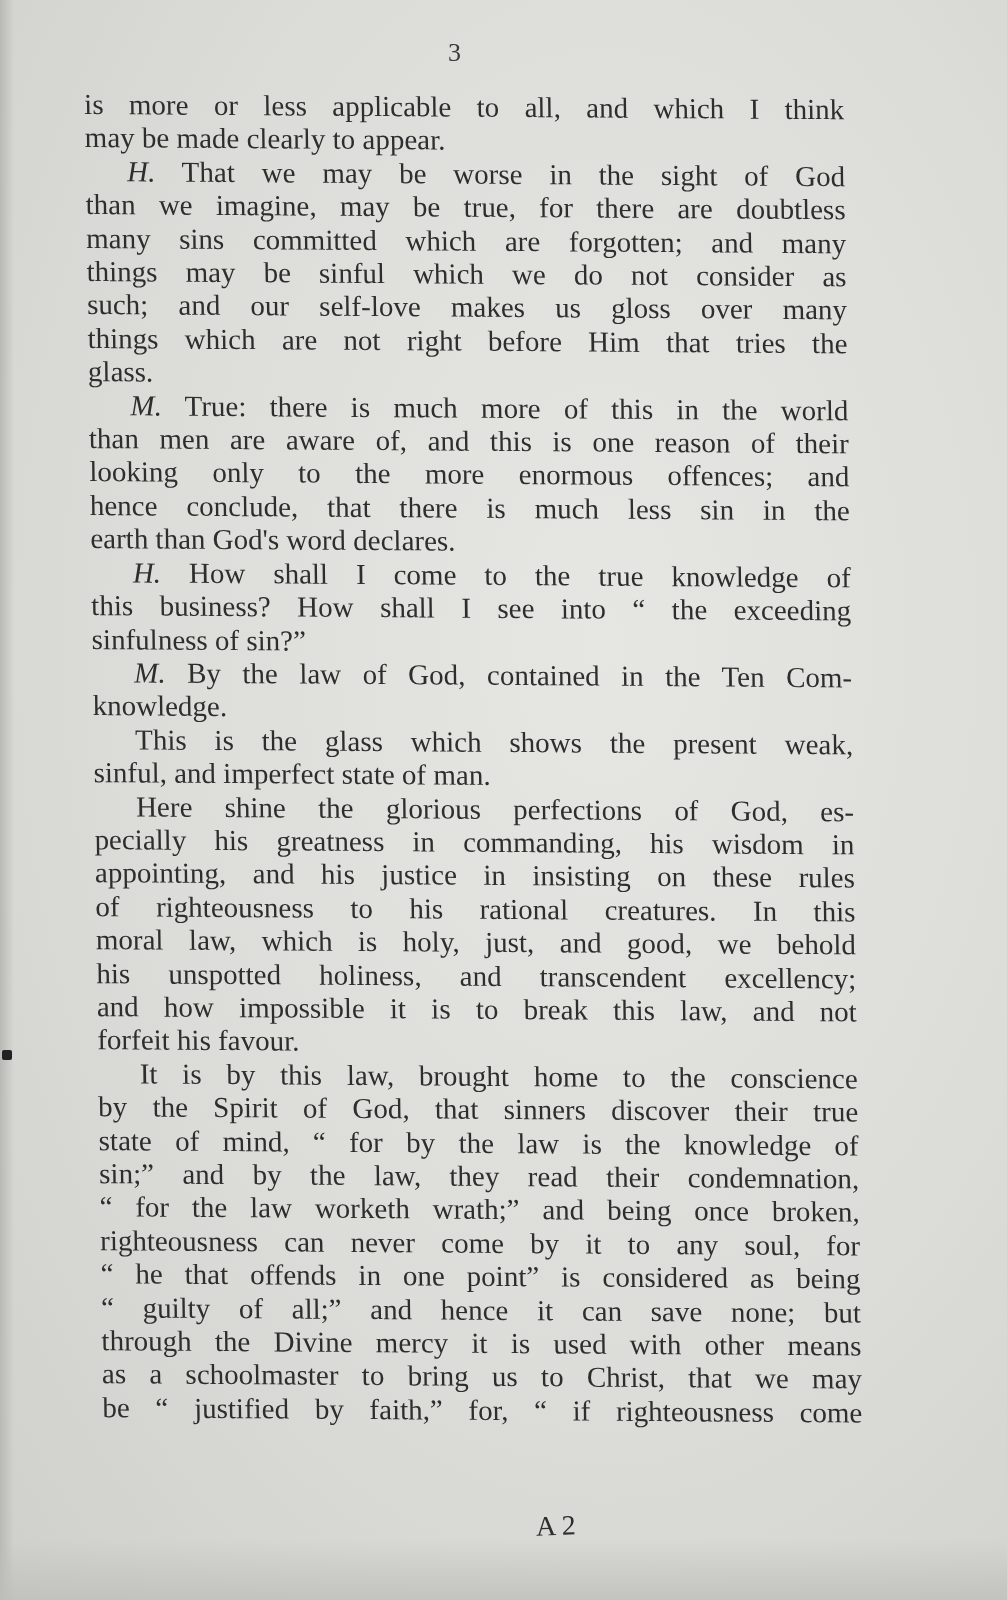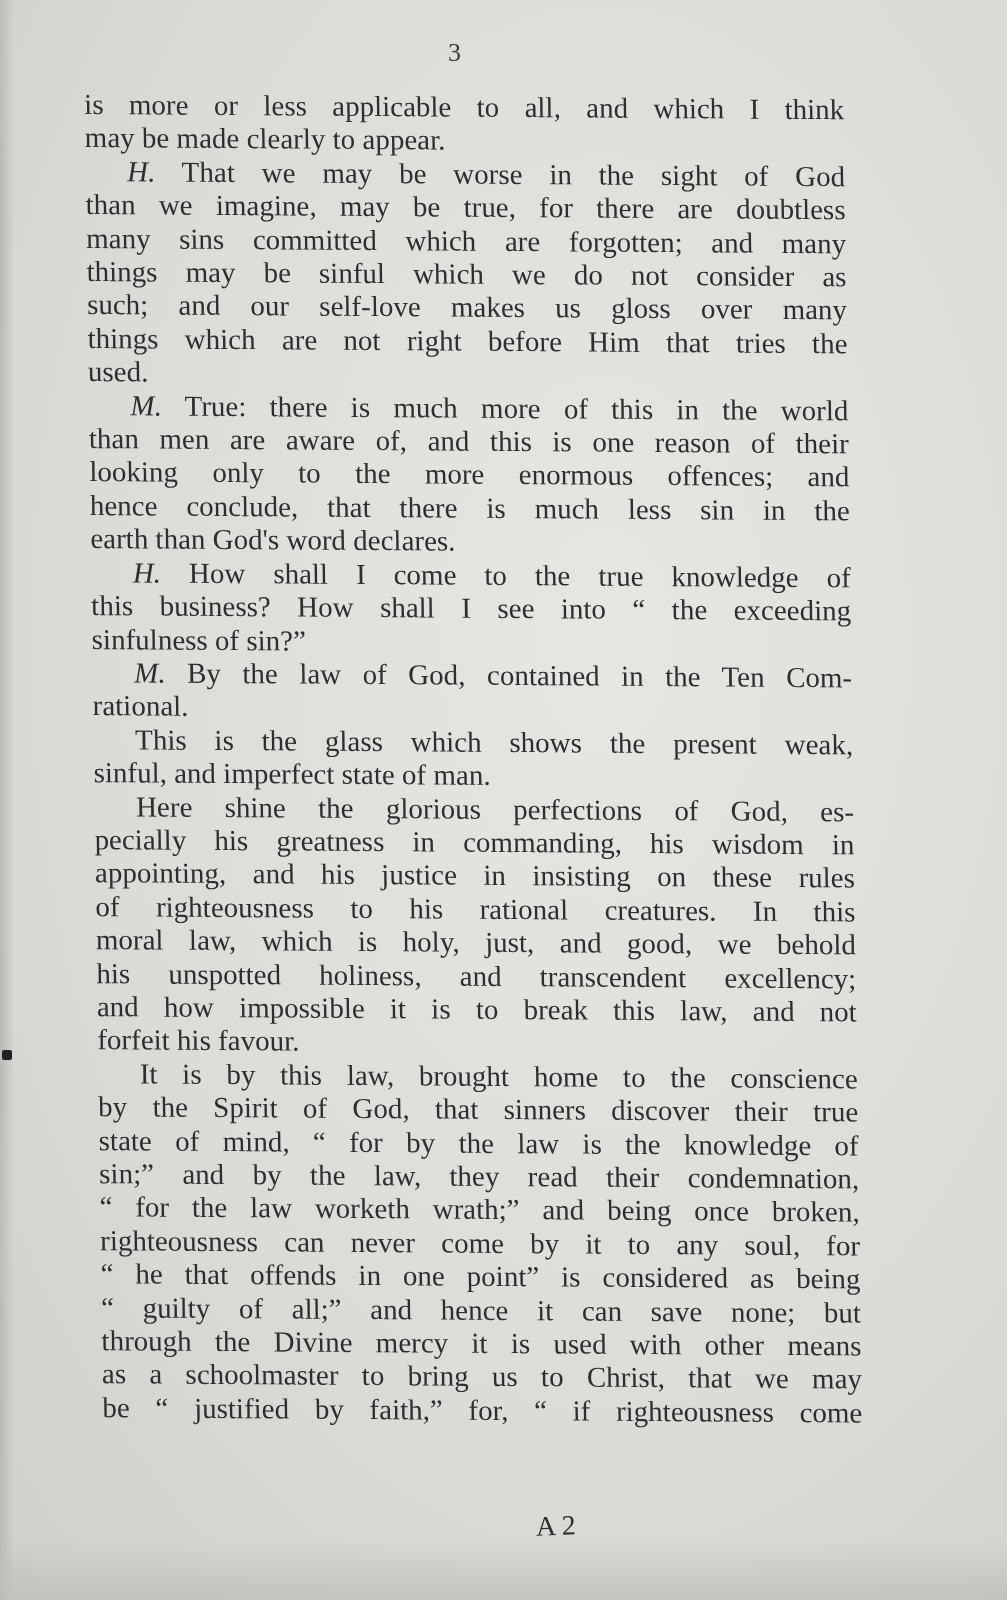--- a/index.html
+++ b/index.html
@@ -104,31 +104,31 @@
 
   <div class="text-block" id="text-block">
       <div class="line"><span>is more or less applicable to all, and which I think</span></div>
       <div class="line last"><span>may be made clearly to appear.</span></div>
       <div class="line indent"><span class="speaker">H.</span><span> That we may be worse in the sight of God</span></div>
       <div class="line"><span>than we imagine, may be true, for there are doubtless</span></div>
       <div class="line"><span>many sins committed which are forgotten; and many</span></div>
       <div class="line"><span>things may be sinful which we do not consider as</span></div>
       <div class="line"><span>such; and our self-love makes us gloss over many</span></div>
       <div class="line"><span>things which are not right before Him that tries the</span></div>
-      <div class="line last"><span>used.</span></div>
+      <div class="line last"><span>glass.</span></div>
       <div class="line indent"><span class="speaker">M.</span><span> True: there is much more of this in the world</span></div>
       <div class="line"><span>than men are aware of, and this is one reason of their</span></div>
       <div class="line"><span>looking only to the more enormous offences; and</span></div>
       <div class="line"><span>hence conclude, that there is much less sin in the</span></div>
       <div class="line last"><span>earth than God's word declares.</span></div>
       <div class="line indent"><span class="speaker">H.</span><span> How shall I come to the true knowledge of</span></div>
       <div class="line"><span>this business?  How shall I see into “ the exceeding</span></div>
       <div class="line last"><span>sinfulness of sin?”</span></div>
       <div class="line indent"><span class="speaker">M.</span><span> By the law of God, contained in the Ten Com-</span></div>
-      <div class="line last"><span>rational.</span></div>
+      <div class="line last"><span>knowledge.</span></div>
       <div class="line indent"><span>This is the glass which shows the present weak,</span></div>
       <div class="line last"><span>sinful, and imperfect state of man.</span></div>
       <div class="line indent"><span>Here shine the glorious perfections of God, es-</span></div>
       <div class="line"><span>pecially his greatness in commanding, his wisdom in</span></div>
       <div class="line"><span>appointing, and his justice in insisting on these rules</span></div>
       <div class="line"><span>of righteousness to his rational creatures.  In this</span></div>
       <div class="line"><span>moral law, which is holy, just, and good, we behold</span></div>
       <div class="line"><span>his unspotted holiness, and transcendent excellency;</span></div>
       <div class="line"><span>and how impossible it is to break this law, and not</span></div>
       <div class="line last"><span>forfeit his favour.</span></div>

